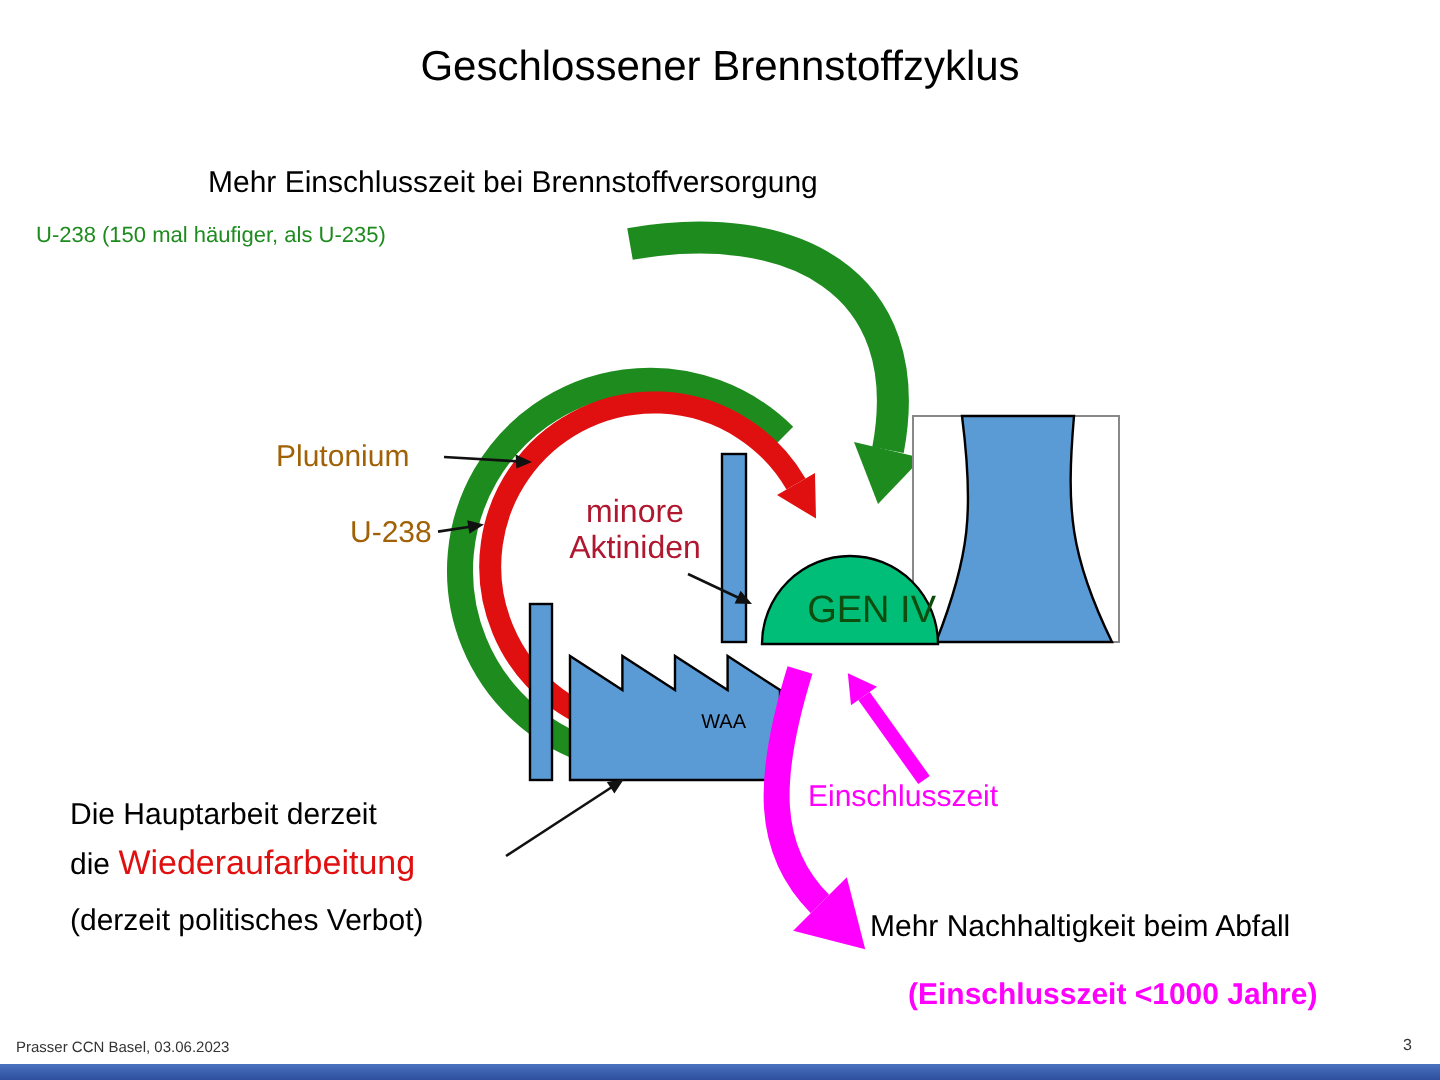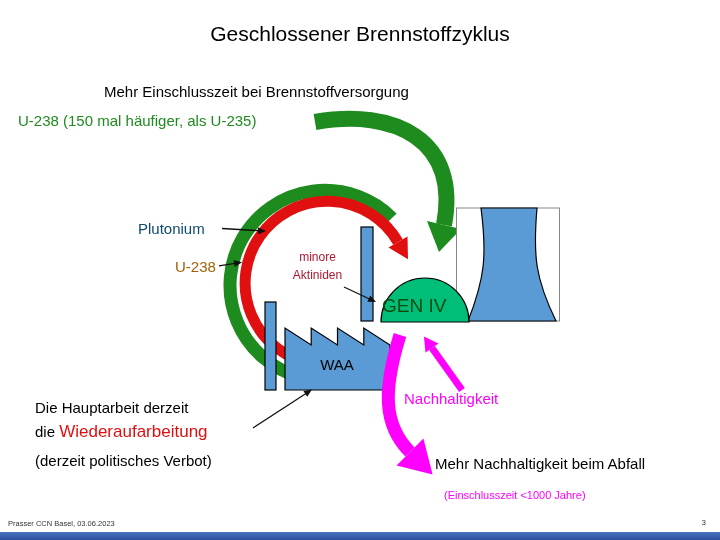--- a/index.html
+++ b/index.html
@@ -9,36 +9,36 @@
     height: 540px;
     background: #ffffff;
     overflow: hidden;
     font-family: "Liberation Sans", sans-serif;
   }
   .svg-layer { position: absolute; left: 0; top: 0; }
   .txt { position: absolute; white-space: nowrap; color: #000; }
 
   .title        { top: 22px; left: 0; width: 720px; text-align: center; font-size: 21px; }
   .fuel-head    { top: 83px;  left: 104px; font-size: 15px; }
-  .u238-supply  { top: 112px; left: 18px;  font-size: 15px; color: #1E8B1E; }
-  .plutonium    { top: 220px; left: 138px; font-size: 15px; color: #0c4a6e; }
+  .u238-supply  { top: 112px; left: 18px;  font-size: 11px; color: #1E8B1E; }
+  .plutonium    { top: 220px; left: 138px; font-size: 15px; color: #a16207; }
   .u238-loop    { top: 258px; left: 175px; font-size: 15px; color: #a16207; }
   .minore       { top: 248px; left: 270px; width: 95px; text-align: center;
-                  font-size: 12px; line-height: 18px; color: #B01830; }
-  .gen-iv       { top: 295px; left: 382px; width: 86px; text-align: left;
+                  font-size: 16px; line-height: 18px; color: #B01830; }
+  .gen-iv       { top: 295px; left: 382px; width: 86px; text-align: right;
                   font-size: 19px; color: #0E4D0E; }
-  .waa          { top: 356px; left: 301px; width: 72px; text-align: center; font-size: 15px; }
+  .waa          { top: 356px; left: 301px; width: 72px; text-align: right; font-size: 10px; }
   .spaltprod    { top: 390px; left: 404px; font-size: 15px; color: #FF00FF; }
   .haupt1       { top: 399px; left: 35px; font-size: 15px; }
   .haupt2       { top: 422px; left: 35px; font-size: 15px; }
   .haupt2 .emph { font-size: 17px; color: #E01010; }
   .haupt3       { top: 452px; left: 35px; font-size: 15px; }
   .abfall-head  { top: 455px; left: 435px; font-size: 15px; }
   .waste1       { top: 461px; left: 440px; font-size: 15px; color: #FF00FF; }
-  .waste2       { top: 489px; left: 444px; font-size: 11px; color: #FF00FF; }
+  .waste2       { top: 489px; left: 454px; font-size: 15px; color: #FF00FF; font-weight: bold; }
   .footer-credit{ top: 519px; left: 8px; font-size: 7.5px; color: #333; }
   .footer-page  { top: 518px; right: 14px; font-size: 8px; color: #333; }
 
   .bottom-bar {
     position: absolute; left: 0; right: 0; bottom: 0; height: 8px;
     background: linear-gradient(to bottom, #4A73BE, #2E4E9E);
   }
 </style>
 </head>
 <body>
@@ -98,21 +98,21 @@
 
   <div class="txt minore">
     <span>minore</span><br>
     <span>Aktiniden</span>
   </div>
 
   <div class="txt gen-iv">GEN IV</div>
 
   <div class="txt waa">WAA</div>
 
-  <div class="txt spaltprod">Nachhaltigkeit</div>
+  <div class="txt spaltprod">Einschlusszeit</div>
 
   <div class="txt haupt1">Die Hauptarbeit derzeit</div>
 
   <div class="txt haupt2">
     <span>die </span><span class="emph">Wiederaufarbeitung</span>
   </div>
 
   <div class="txt haupt3">(derzeit politisches Verbot)</div>
 
   <div class="txt abfall-head">Mehr Nachhaltigkeit beim Abfall</div>

